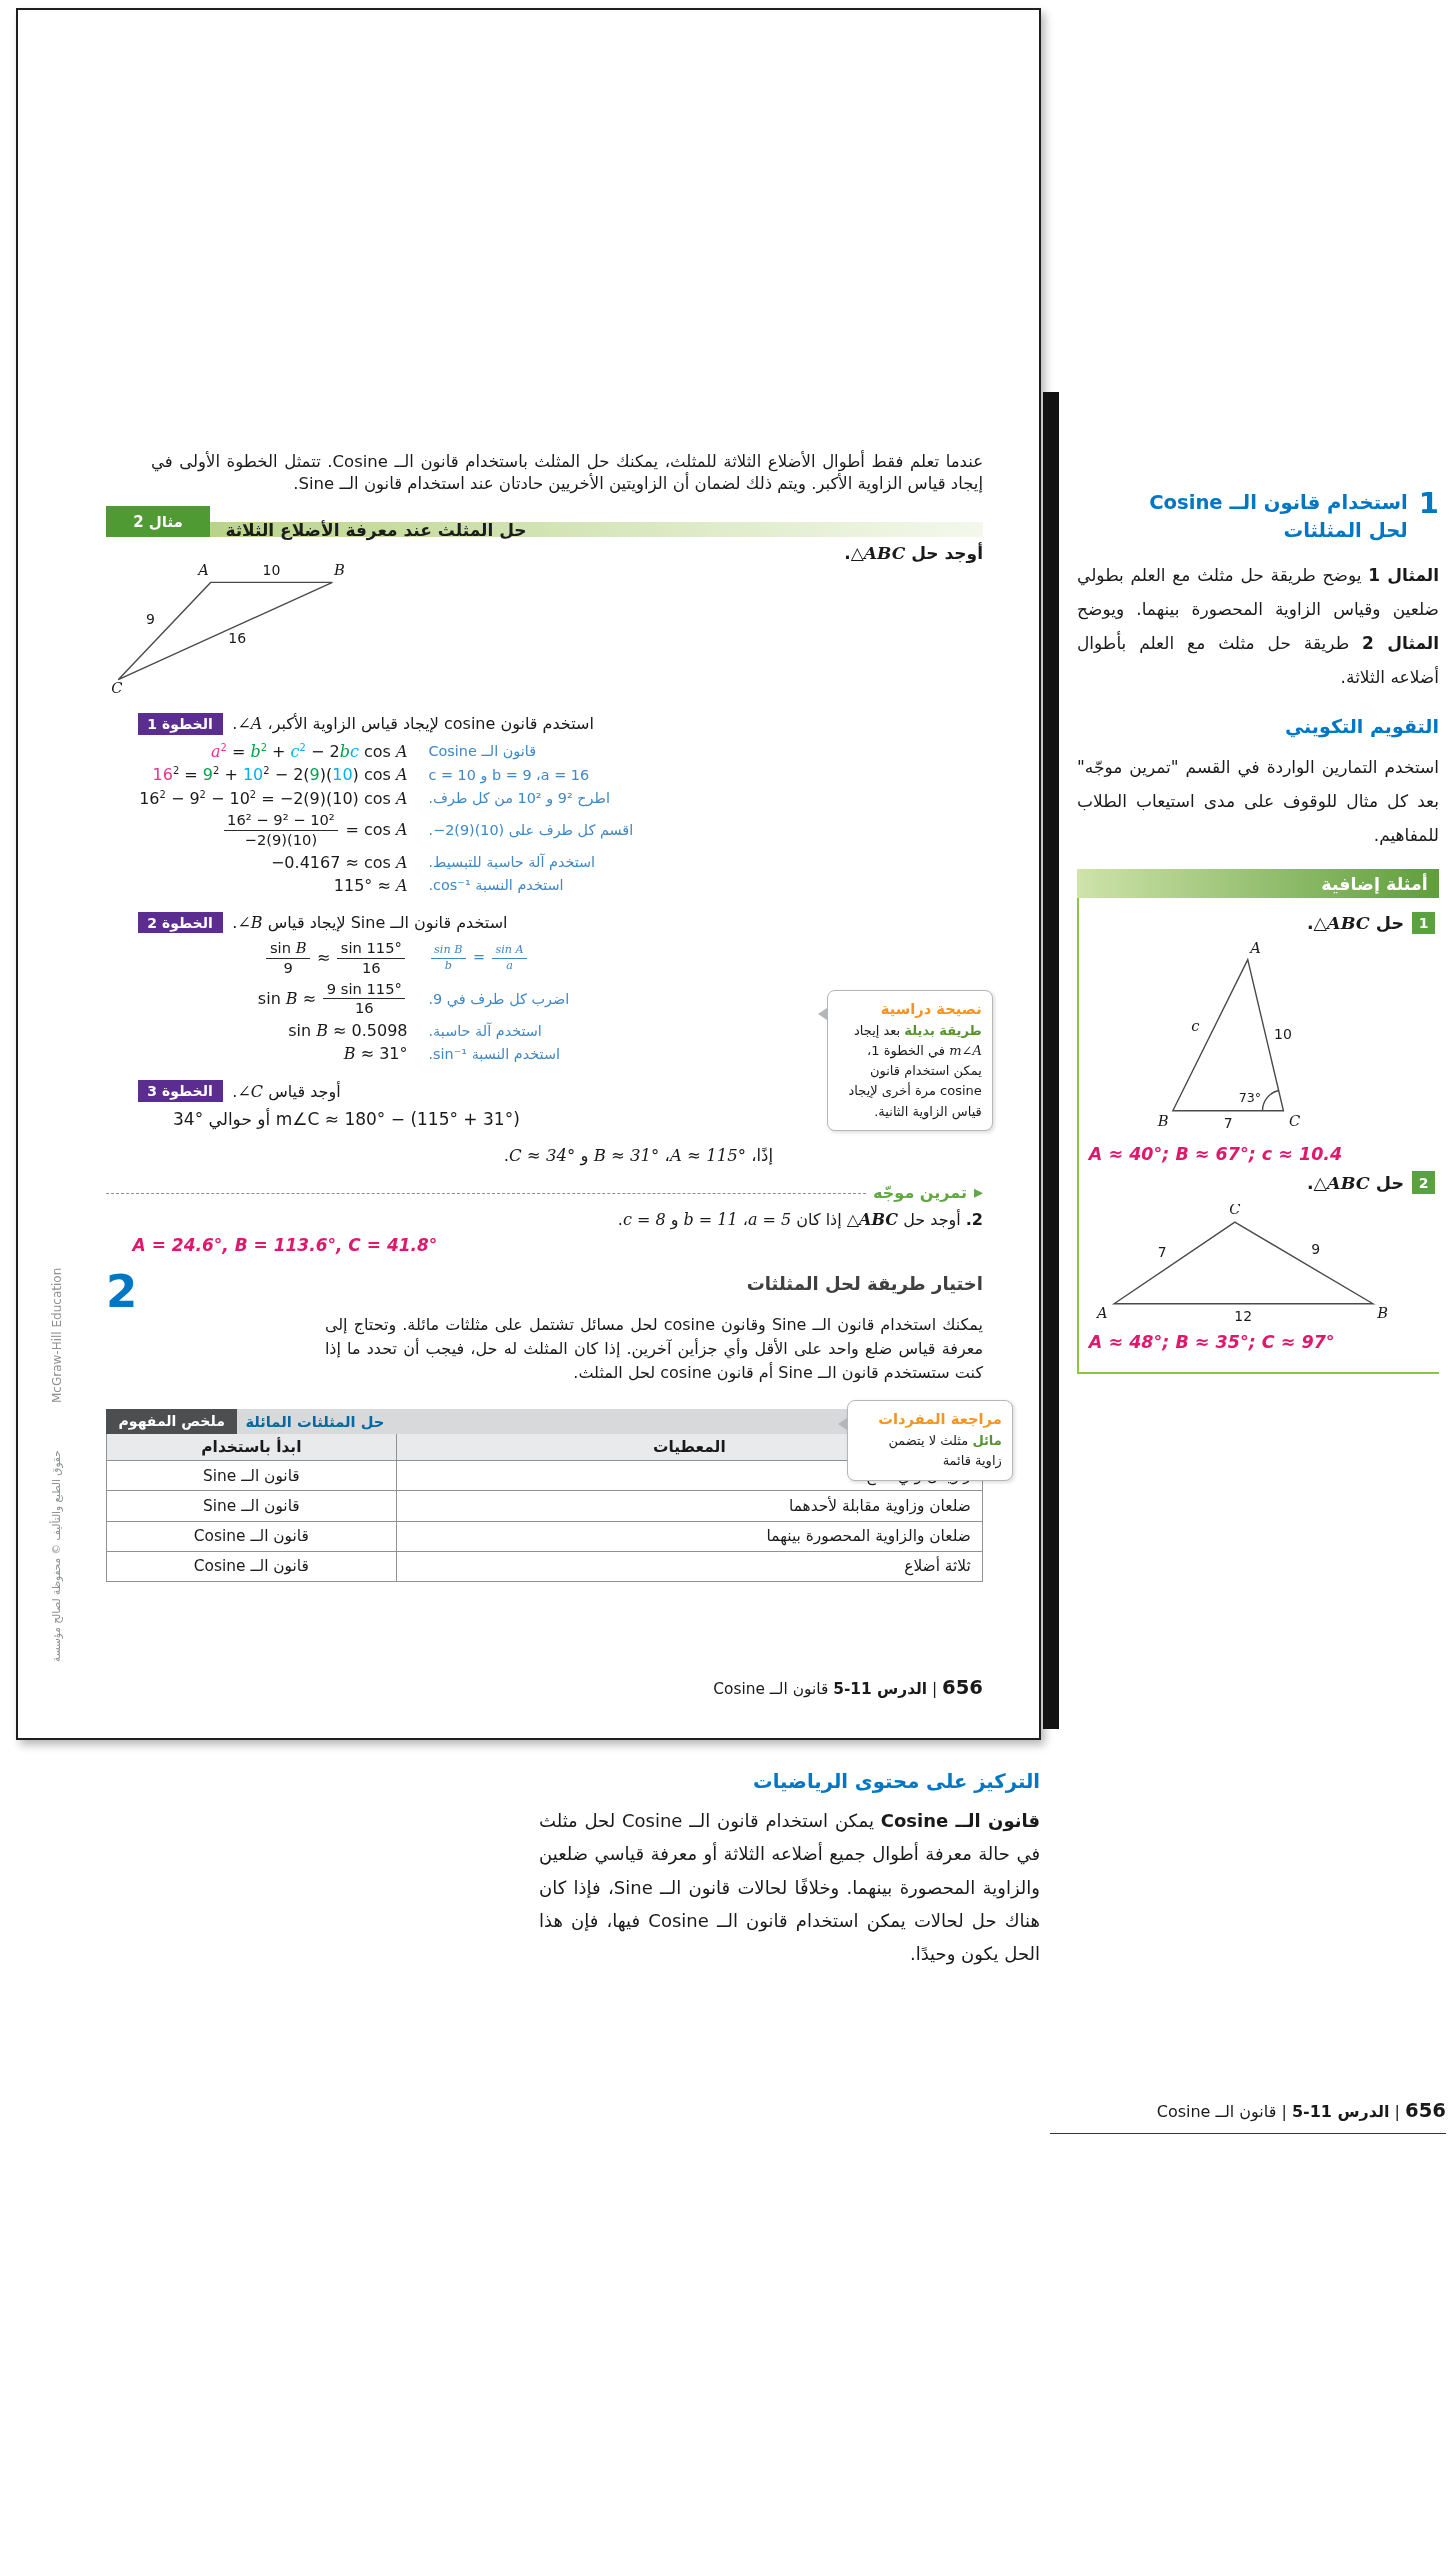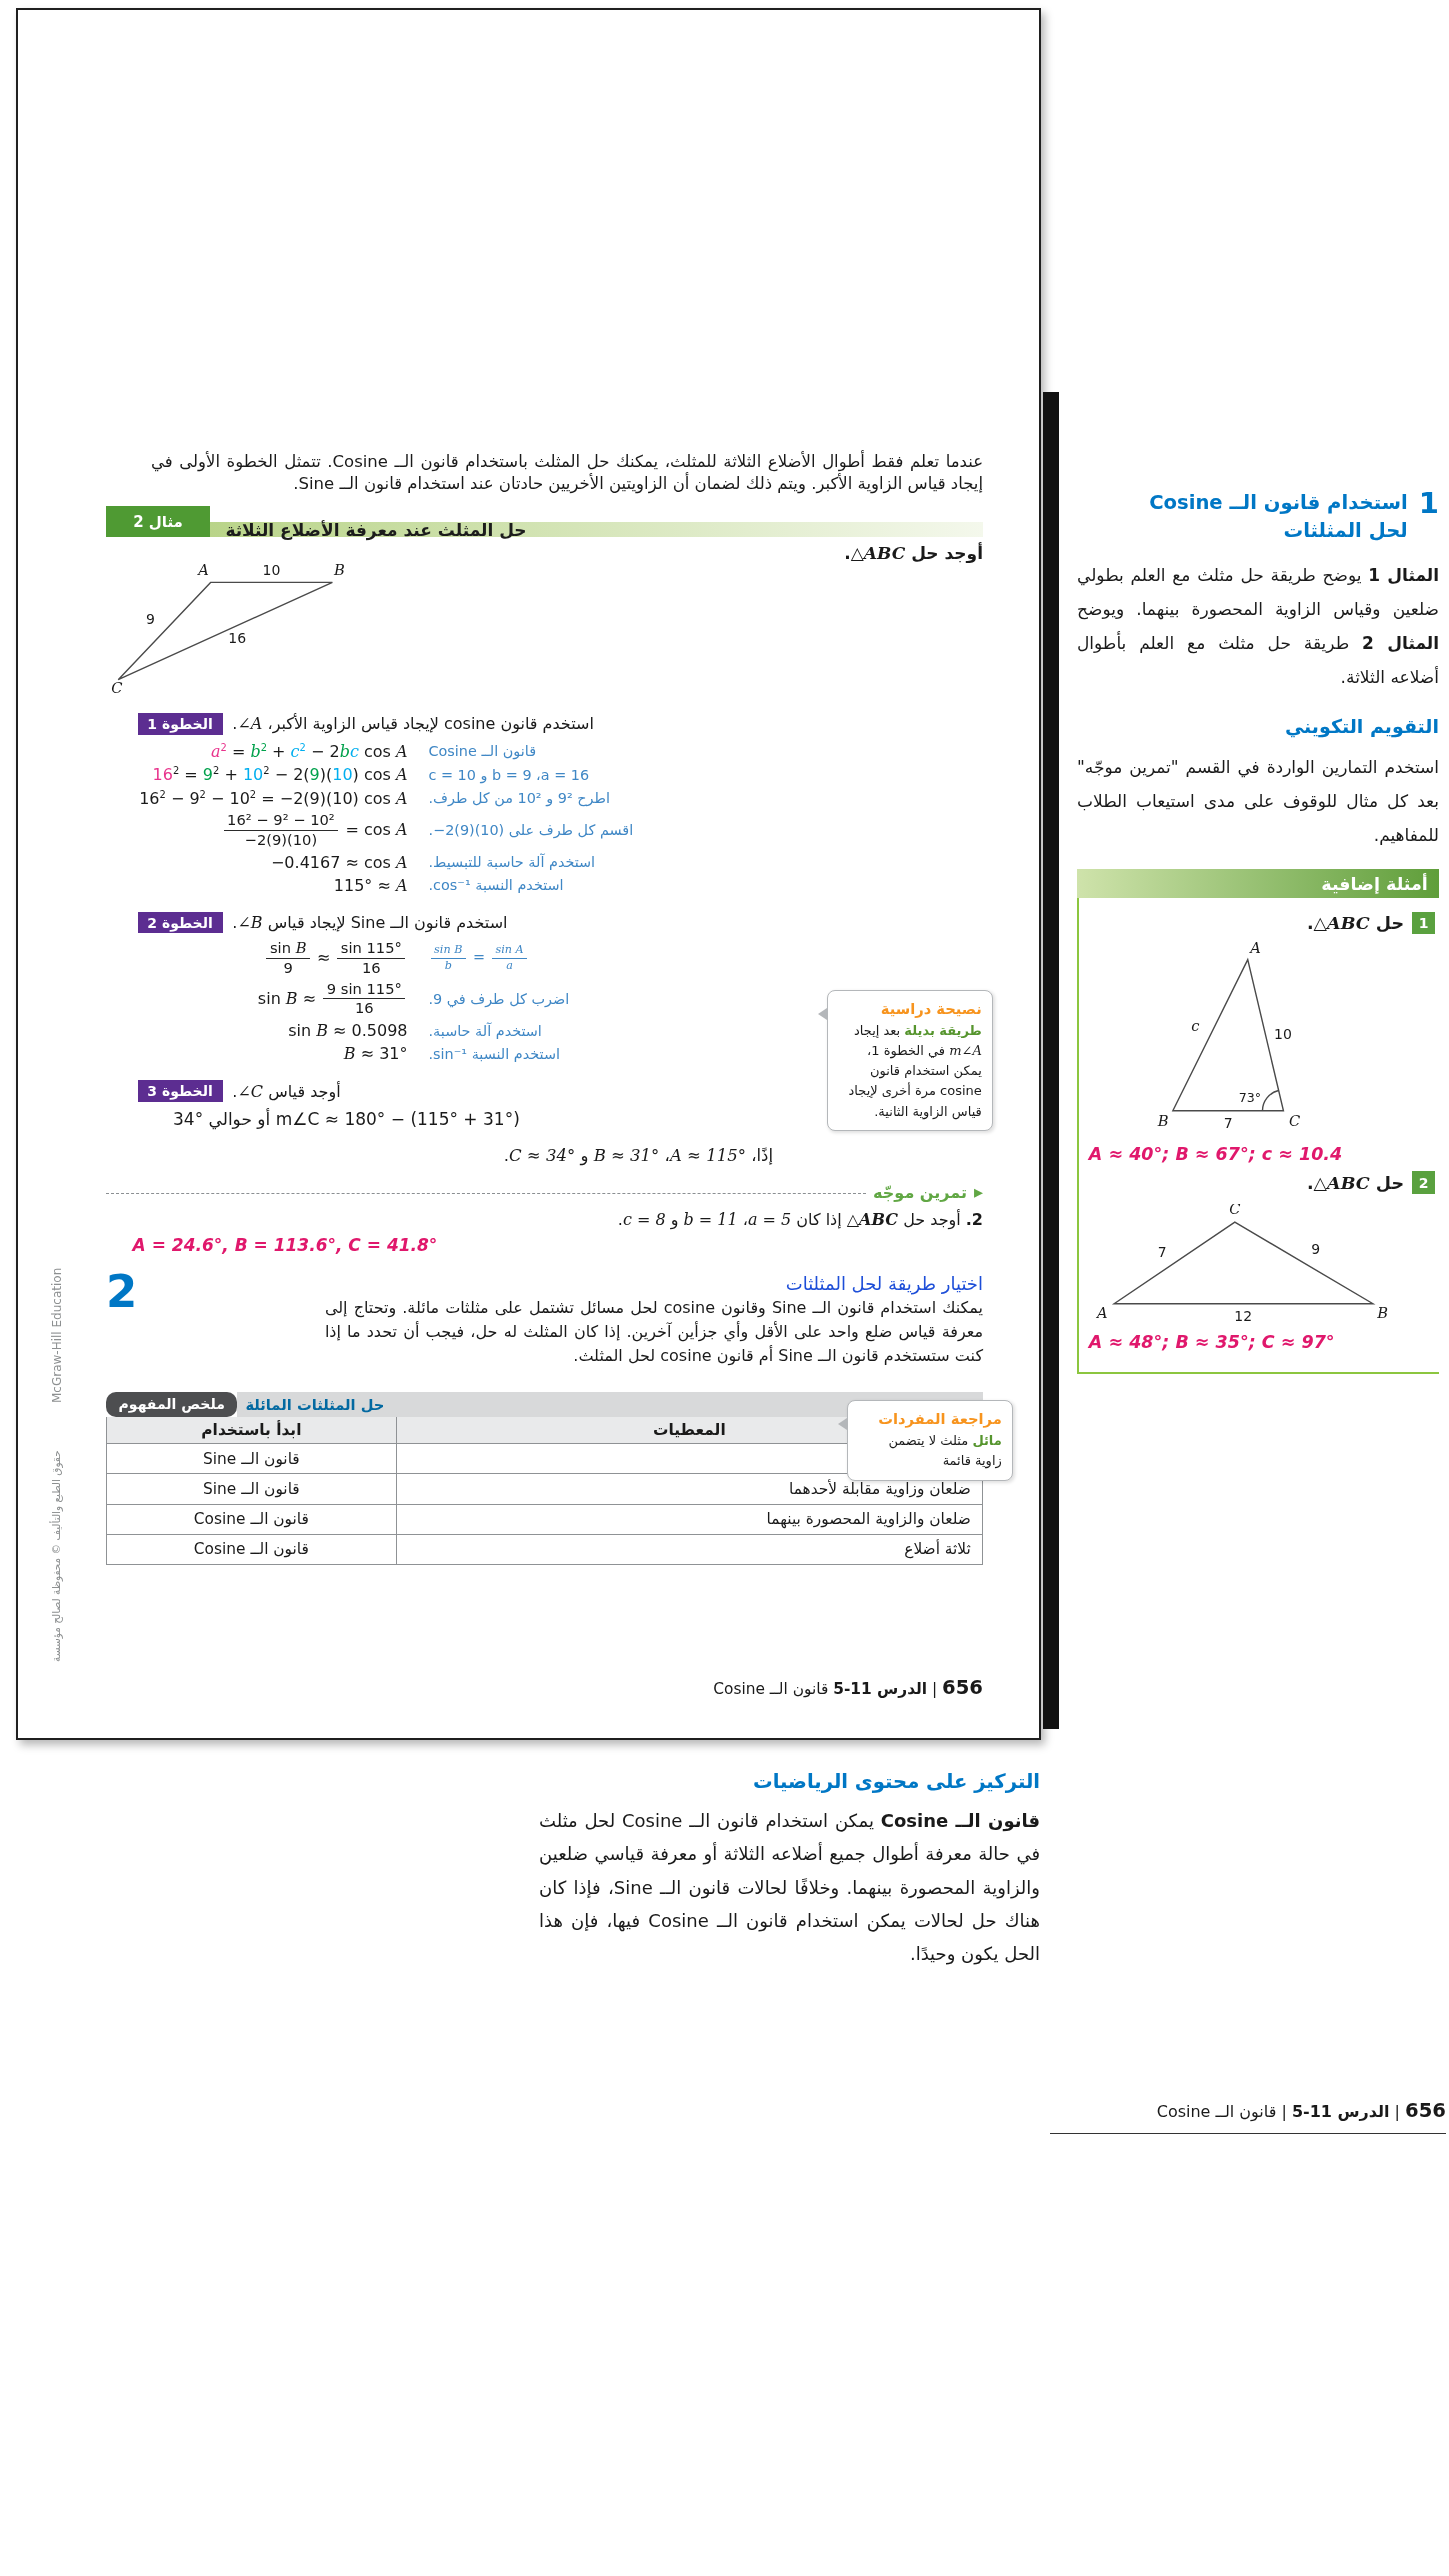--- a/index.html
+++ b/index.html
@@ -64,36 +64,36 @@
   .gp-icon{color:#61a744;font-size:18px;line-height:1;}
   .gp-label{color:#61a744;font-weight:bold;font-size:16px;white-space:nowrap;}
   .gp-rule{flex:1;border-top:1.4px dashed #8b8f92;margin-top:2.8px;}
   .gp-ex{direction:rtl;text-align:right;font-size:16px;margin:8.4px 0 0;}
   .gp-ans{direction:ltr;text-align:left;color:#e0186c;font-weight:bold;font-style:italic;
           font-size:17px;margin:5.6px 0 0 26.6px;}
 
   .sec2{display:flex;gap:12.6px;margin-top:18px;}
   .sec2-num{color:#0077c5;font-weight:bold;font-size:45px;line-height:.85;flex-shrink:0;}
   .sec2-content{direction:rtl;padding-left:175px;}
-  .sec2-heading{color:#1d4ed8;font-weight:normal;font-size:18px;margin-bottom:2px;}
+  .sec2-heading{color:#404040;font-weight:bold;font-size:18px;margin-bottom:19px;}
   .sec2-body{font-size:16px;line-height:1.5;text-align:justify;margin:0;}
 
   .callout{position:absolute;width:144px;background:#fff;border:1.4px solid #b4b7ba;border-radius:8px;
            padding:8.4px 9.8px;direction:rtl;text-align:right;box-shadow:1.4px 1.4px 3.5px rgba(0,0,0,.12);}
   .callout:before{content:"";position:absolute;left:-9.8px;top:17px;border:6.3px solid transparent;
                   border-right:9.8px solid #b4b7ba;border-left:none;}
   .co-title{color:#f7941e;font-weight:bold;font-size:14.7px;margin-bottom:4.2px;}
   .co-body{font-size:13px;line-height:1.55;}
   #tip{left:809px;top:980px;}
   #vocab{left:829px;top:1390px;}
 
   .concept{margin-top:24px;width:877px;}
   .concept-head{display:flex;height:25px;}
   .concept-label{background:#4d4e50;color:#fff;font-weight:bold;font-size:14px;display:flex;
-                 align-items:center;padding:0 12.6px;border-radius:10px;}
+                 align-items:center;padding:0 12.6px;}
   .concept-title{flex:1;background:#d8d9da;display:flex;align-items:center;padding:0 8px;
                  font-weight:bold;font-size:14.7px;color:#0369a1;}
   .ctable{direction:rtl;border:1.4px solid #8f9295;border-top:none;}
   .crow{display:flex;border-top:1.4px solid #8f9295;}
   .crow.chead{border-top:none;background:#e9eaeb;}
   .cg{width:67%;box-sizing:border-box;padding:5.6px 11.2px;font-size:15.4px;border-left:1.4px solid #8f9295;text-align:right;}
   .cb{width:33%;box-sizing:border-box;padding:5.6px 9.8px;font-size:15.4px;text-align:center;direction:rtl;}
   .chead .cg,.chead .cb{font-weight:bold;text-align:center;padding:4.2px;}
 
   .pfooter{position:absolute;right:56px;bottom:39px;direction:rtl;font-size:15.4px;}

